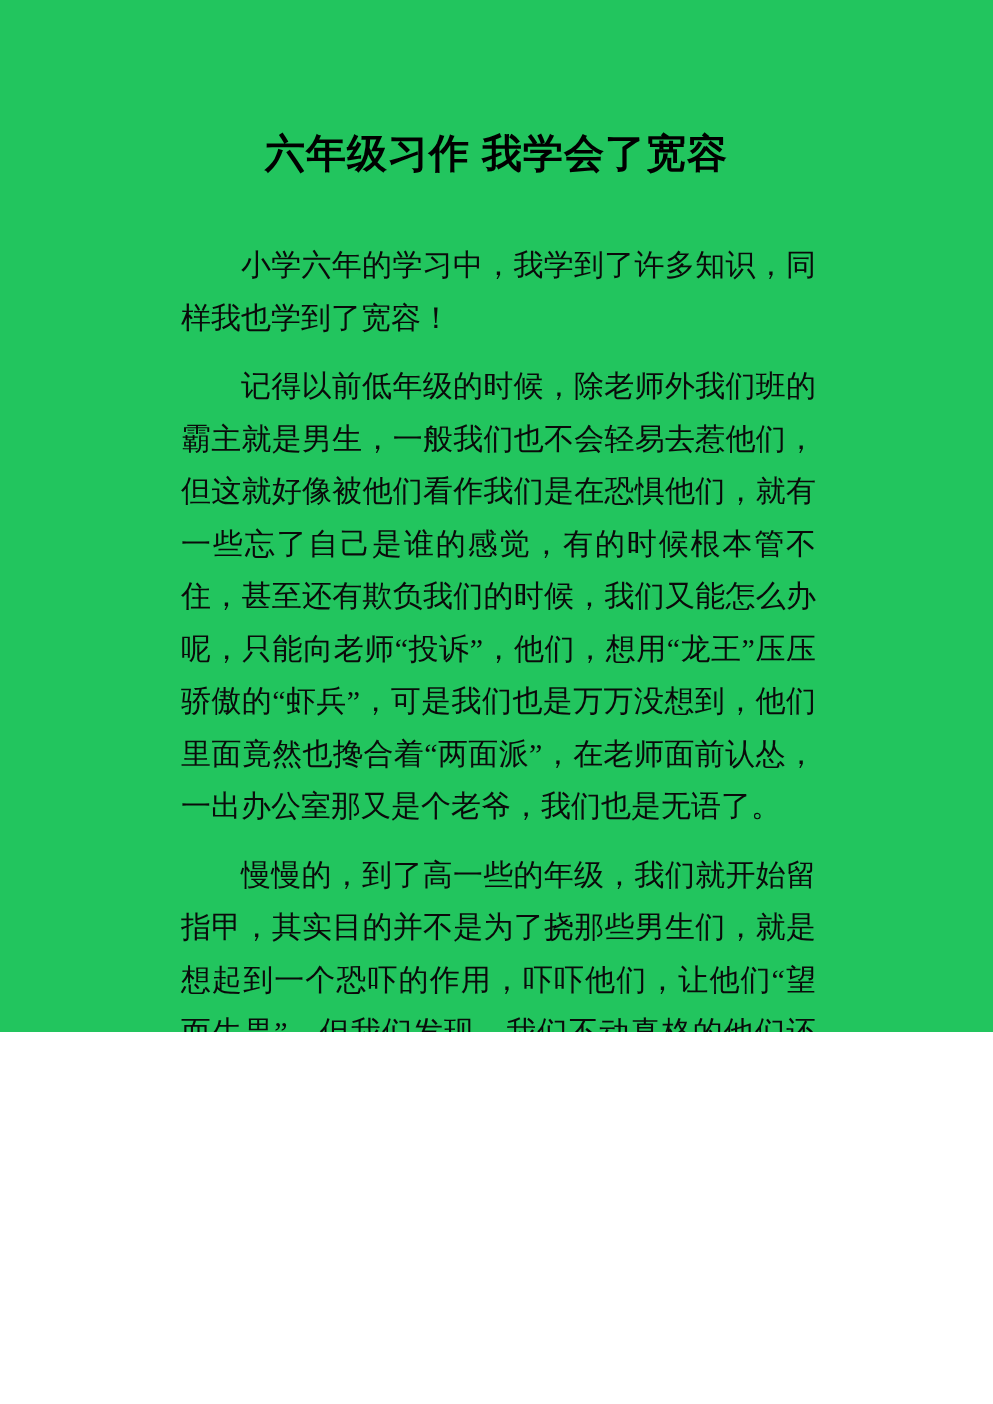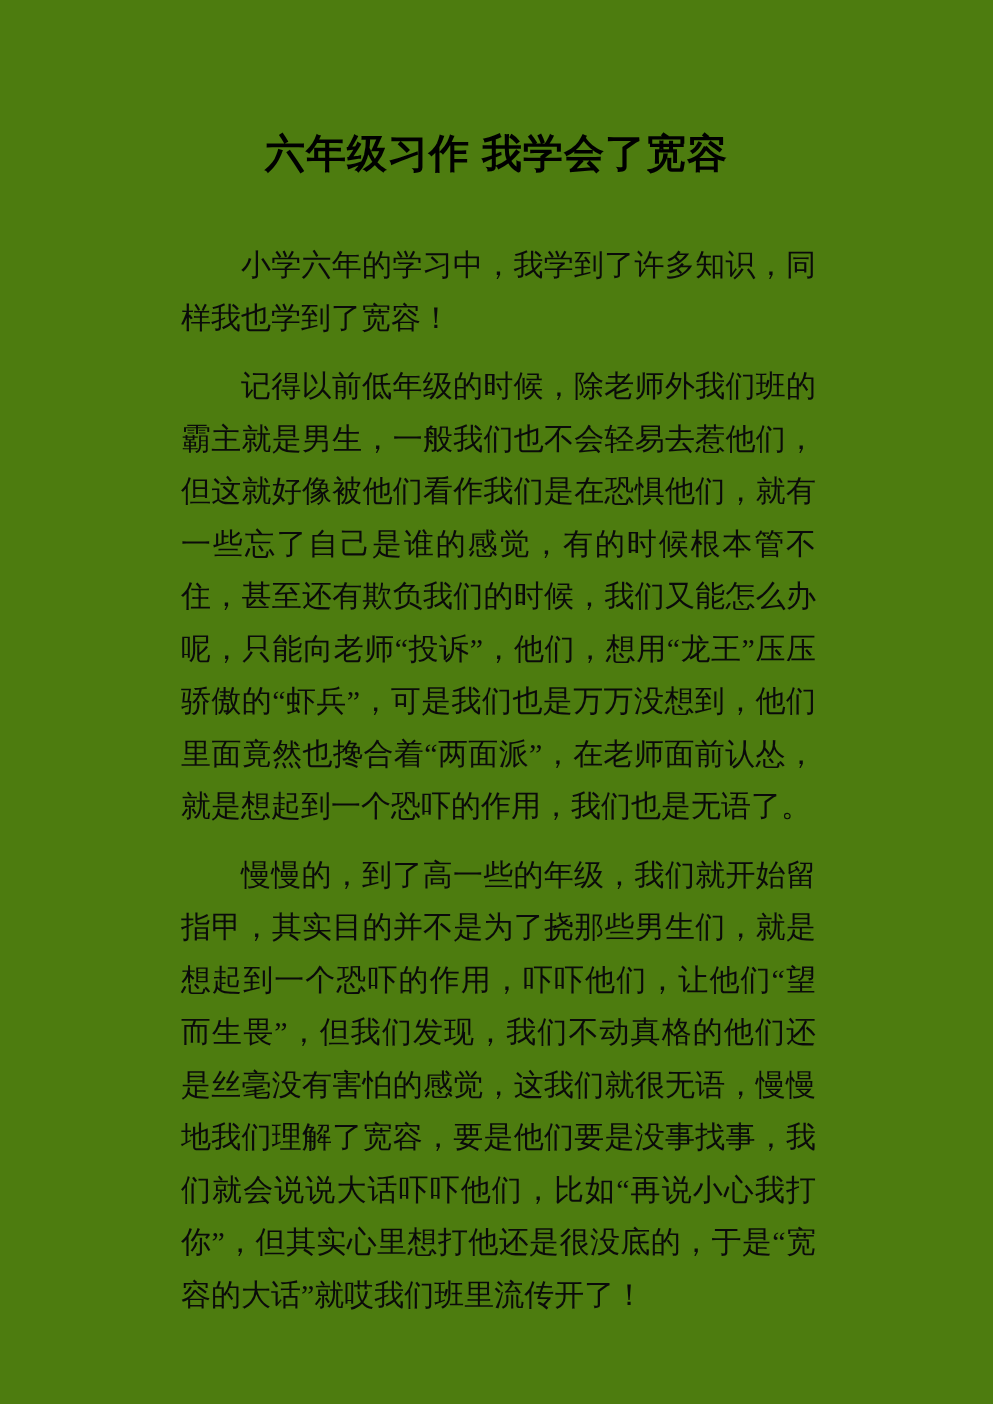--- a/index.html
+++ b/index.html
@@ -3,22 +3,22 @@
 <meta charset="utf-8">
 <style>
   html, body {
     margin: 0;
     padding: 0;
     background: #ffffff;
   }
   .page {
     position: relative;
     width: 993px;
-    height: 1404px;
-    background: #4d7c0f;
+    height: 1032px;
+    background: #22c55e;
     color: #000000;
     overflow: hidden;
     box-sizing: border-box;
   }
   .doc-title {
     margin: 125px 0 0 0;
     padding: 0;
     text-align: center;
     font-family: "Liberation Sans", sans-serif;
     font-weight: bold;
@@ -44,16 +44,16 @@
     text-indent: 2em;
   }
 </style>
 </head>
 <body>
 
 <div class="page">
   <h1 class="doc-title">六年级习作 我学会了宽容</h1>
   <div class="doc-body">
     <p class="doc-paragraph">小学六年的学习中，我学到了许多知识，同样我也学到了宽容！</p>
-    <p class="doc-paragraph">记得以前低年级的时候，除老师外我们班的霸主就是男生，一般我们也不会轻易去惹他们，但这就好像被他们看作我们是在恐惧他们，就有一些忘了自己是谁的感觉，有的时候根本管不住，甚至还有欺负我们的时候，我们又能怎么办呢，只能向老师“投诉”，他们，想用“龙王”压压骄傲的“虾兵”，可是我们也是万万没想到，他们里面竟然也搀合着“两面派”，在老师面前认怂，就是想起到一个恐吓的作用，我们也是无语了。</p>
+    <p class="doc-paragraph">记得以前低年级的时候，除老师外我们班的霸主就是男生，一般我们也不会轻易去惹他们，但这就好像被他们看作我们是在恐惧他们，就有一些忘了自己是谁的感觉，有的时候根本管不住，甚至还有欺负我们的时候，我们又能怎么办呢，只能向老师“投诉”，他们，想用“龙王”压压骄傲的“虾兵”，可是我们也是万万没想到，他们里面竟然也搀合着“两面派”，在老师面前认怂，一出办公室那又是个老爷，我们也是无语了。</p>
     <p class="doc-paragraph">慢慢的，到了高一些的年级，我们就开始留指甲，其实目的并不是为了挠那些男生们，就是想起到一个恐吓的作用，吓吓他们，让他们“望而生畏”，但我们发现，我们不动真格的他们还是丝毫没有害怕的感觉，这我们就很无语，慢慢地我们理解了宽容，要是他们要是没事找事，我们就会说说大话吓吓他们，比如“再说小心我打你”，但其实心里想打他还是很没底的，于是“宽容的大话”就哎我们班里流传开了！</p>
   </div>
 </div>
 
 </body></html>

